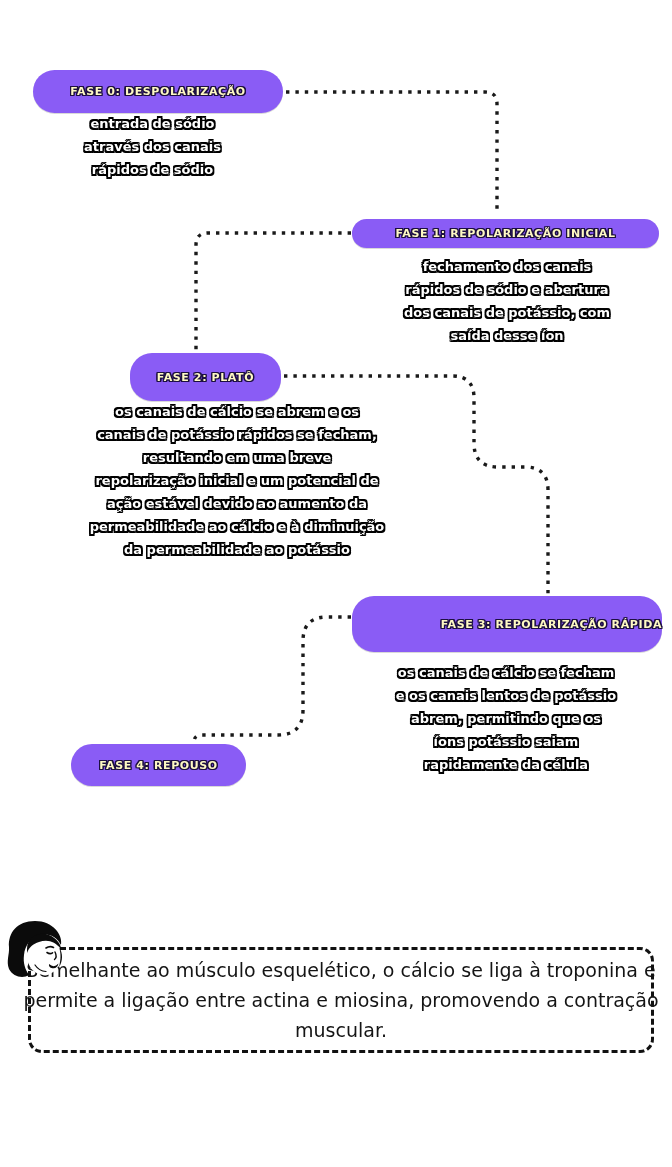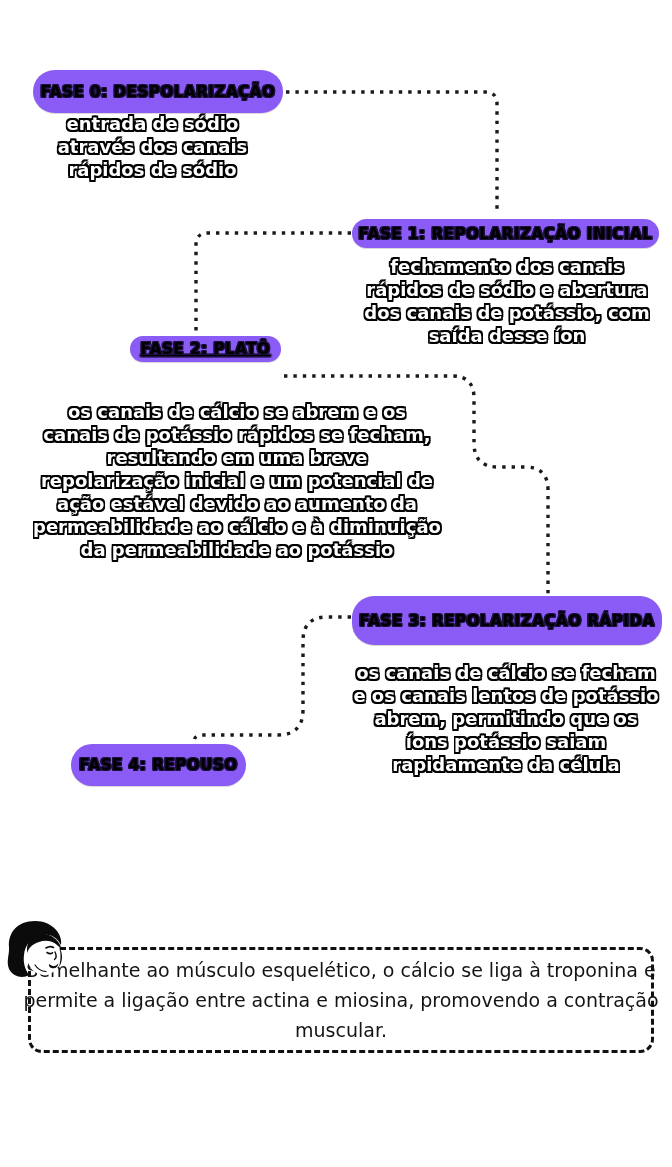--- a/index.html
+++ b/index.html
@@ -12,38 +12,38 @@
   }
   
   .pill{
     position:absolute;
     background:#8a5cf5;
     border-radius:22px;
     display:flex;align-items:center;justify-content:center;
     box-shadow:0 1px 0 rgba(0,0,0,0.15);
   }
   .pill span{
-    color:#000000;
+    color:#fef9c3;
     font-weight:700;
-    font-size:15px;
+    font-size:11px;
     letter-spacing:0.6px;
     white-space:nowrap;
     text-shadow:
       -1.3px -1.3px 0 #1d1040, 1.3px -1.3px 0 #1d1040,
       -1.3px  1.3px 0 #1d1040, 1.3px  1.3px 0 #1d1040,
        0 -1.3px 0 #1d1040, 0 1.3px 0 #1d1040,
       -1.3px 0 0 #1d1040, 1.3px 0 0 #1d1040;
   }
   
   .desc{
     position:absolute;
     text-align:center;
     white-space:pre;
     font-weight:700;
-    font-size:18px;
+    font-size:13px;
     line-height:23px;
     color:#ffffff;
     text-shadow:
       -1.6px -1.6px 0 #000, 1.6px -1.6px 0 #000,
       -1.6px  1.6px 0 #000, 1.6px  1.6px 0 #000,
        0 -1.6px 0 #000, 0 1.6px 0 #000,
       -1.6px 0 0 #000, 1.6px 0 0 #000;
   }
   
   #connectors{position:absolute;left:0;top:0;width:672px;height:1167px;}
@@ -86,25 +86,25 @@
   </svg>
 
   <div class="pill" style="left:33px;top:70px;width:250px;height:43px;">
     <span>FASE 0: DESPOLARIZAÇÃO</span>
   </div>
 
   <div class="pill" style="left:352px;top:219px;width:307px;height:29px;">
     <span>FASE 1: REPOLARIZAÇÃO INICIAL</span>
   </div>
 
-  <div class="pill" style="left:130px;top:336px;width:151px;height:26px;text-decoration:underline;">
+  <div class="pill" style="left:130px;top:353px;width:151px;height:48px;">
     <span>FASE 2: PLATÔ</span>
   </div>
 
-  <div class="pill" style="left:352px;top:596px;width:310px;height:49px;">
+  <div class="pill" style="left:352px;top:596px;width:310px;height:56px;justify-content:flex-end;">
     <span>FASE 3: REPOLARIZAÇÃO RÁPIDA</span>
   </div>
 
   <div class="pill" style="left:43px;top:744px;width:175px;height:42px;margin-left:28px;">
     <span>FASE 4: REPOUSO</span>
   </div>
 
   <div class="desc" style="left:40px;top:112px;width:225px;">entrada de sódio
 através dos canais
 rápidos de sódio</div>

